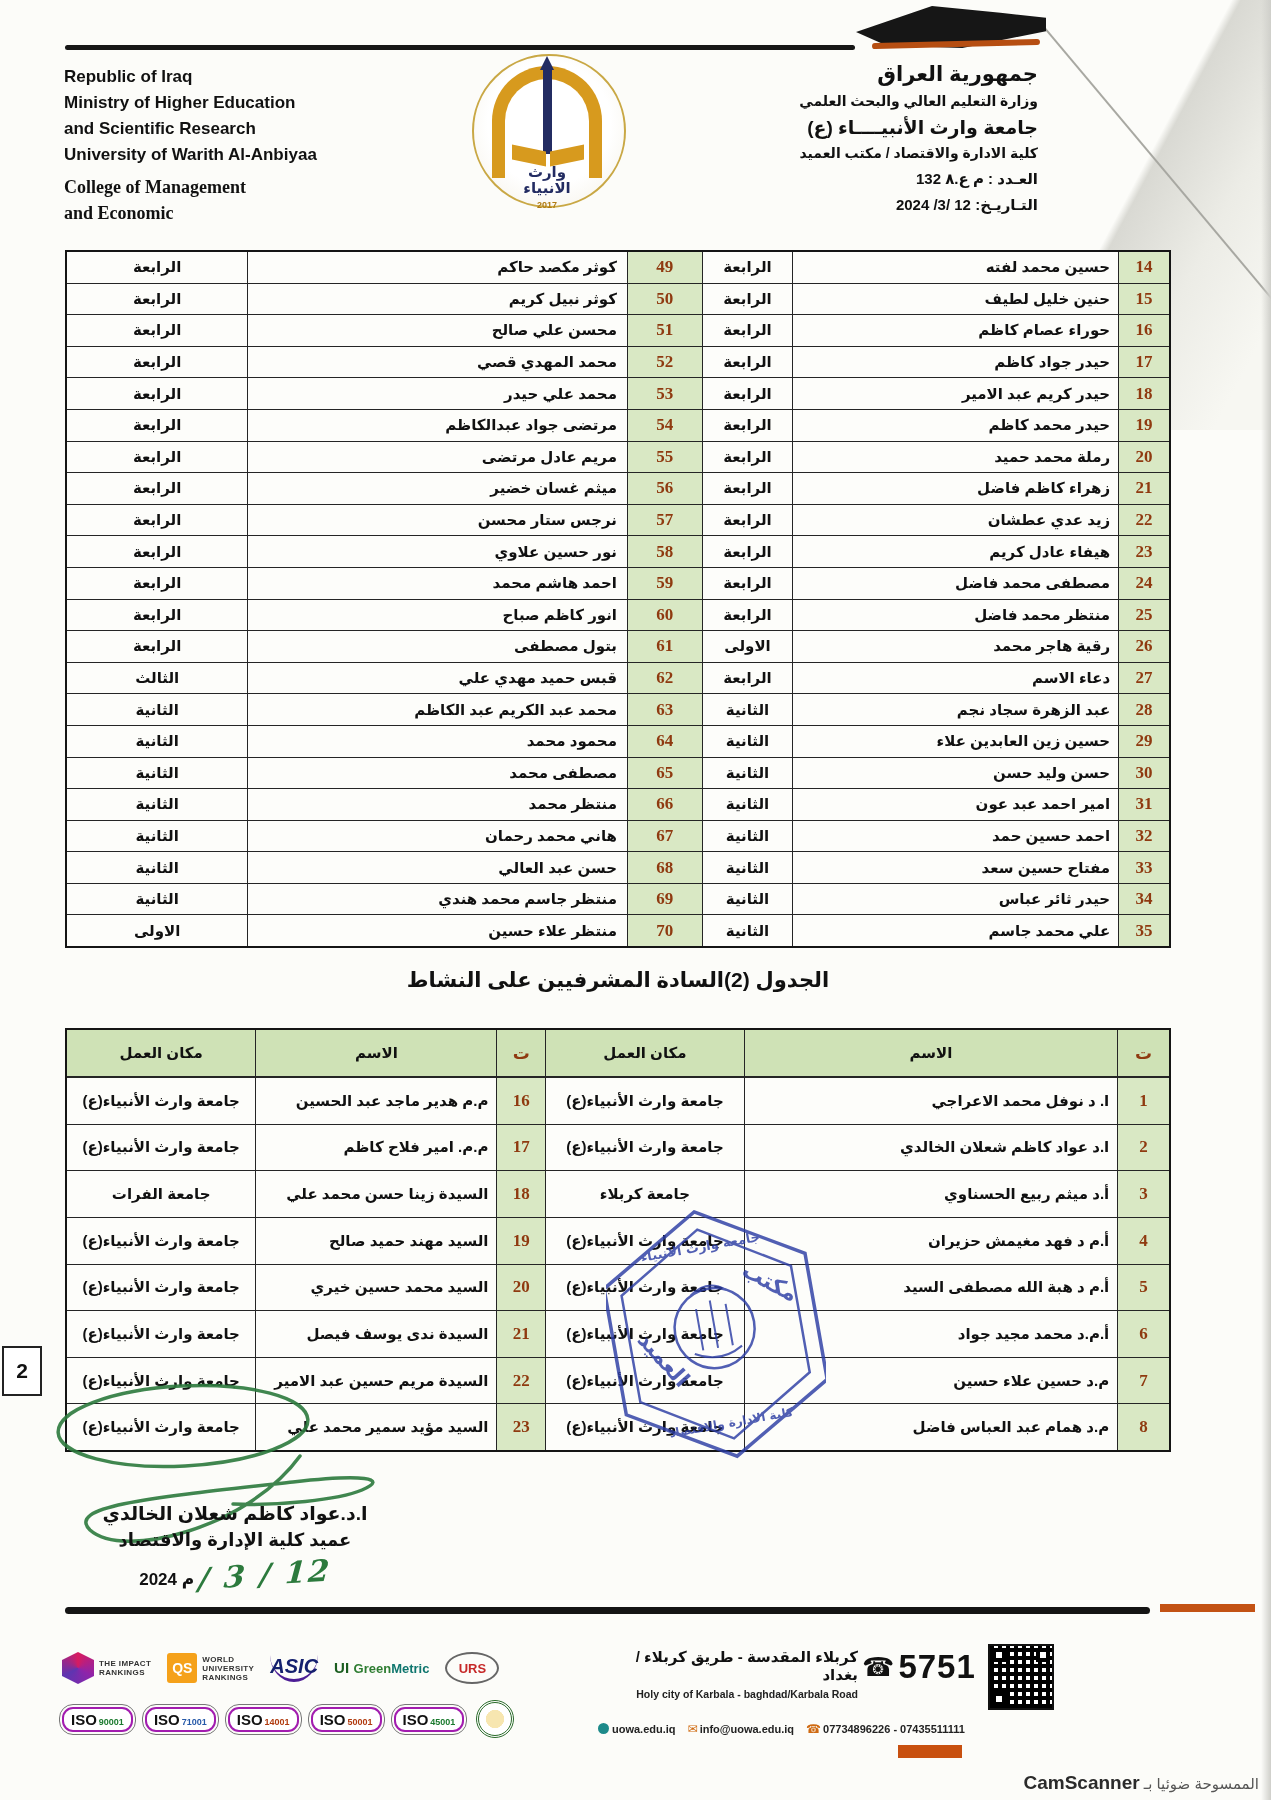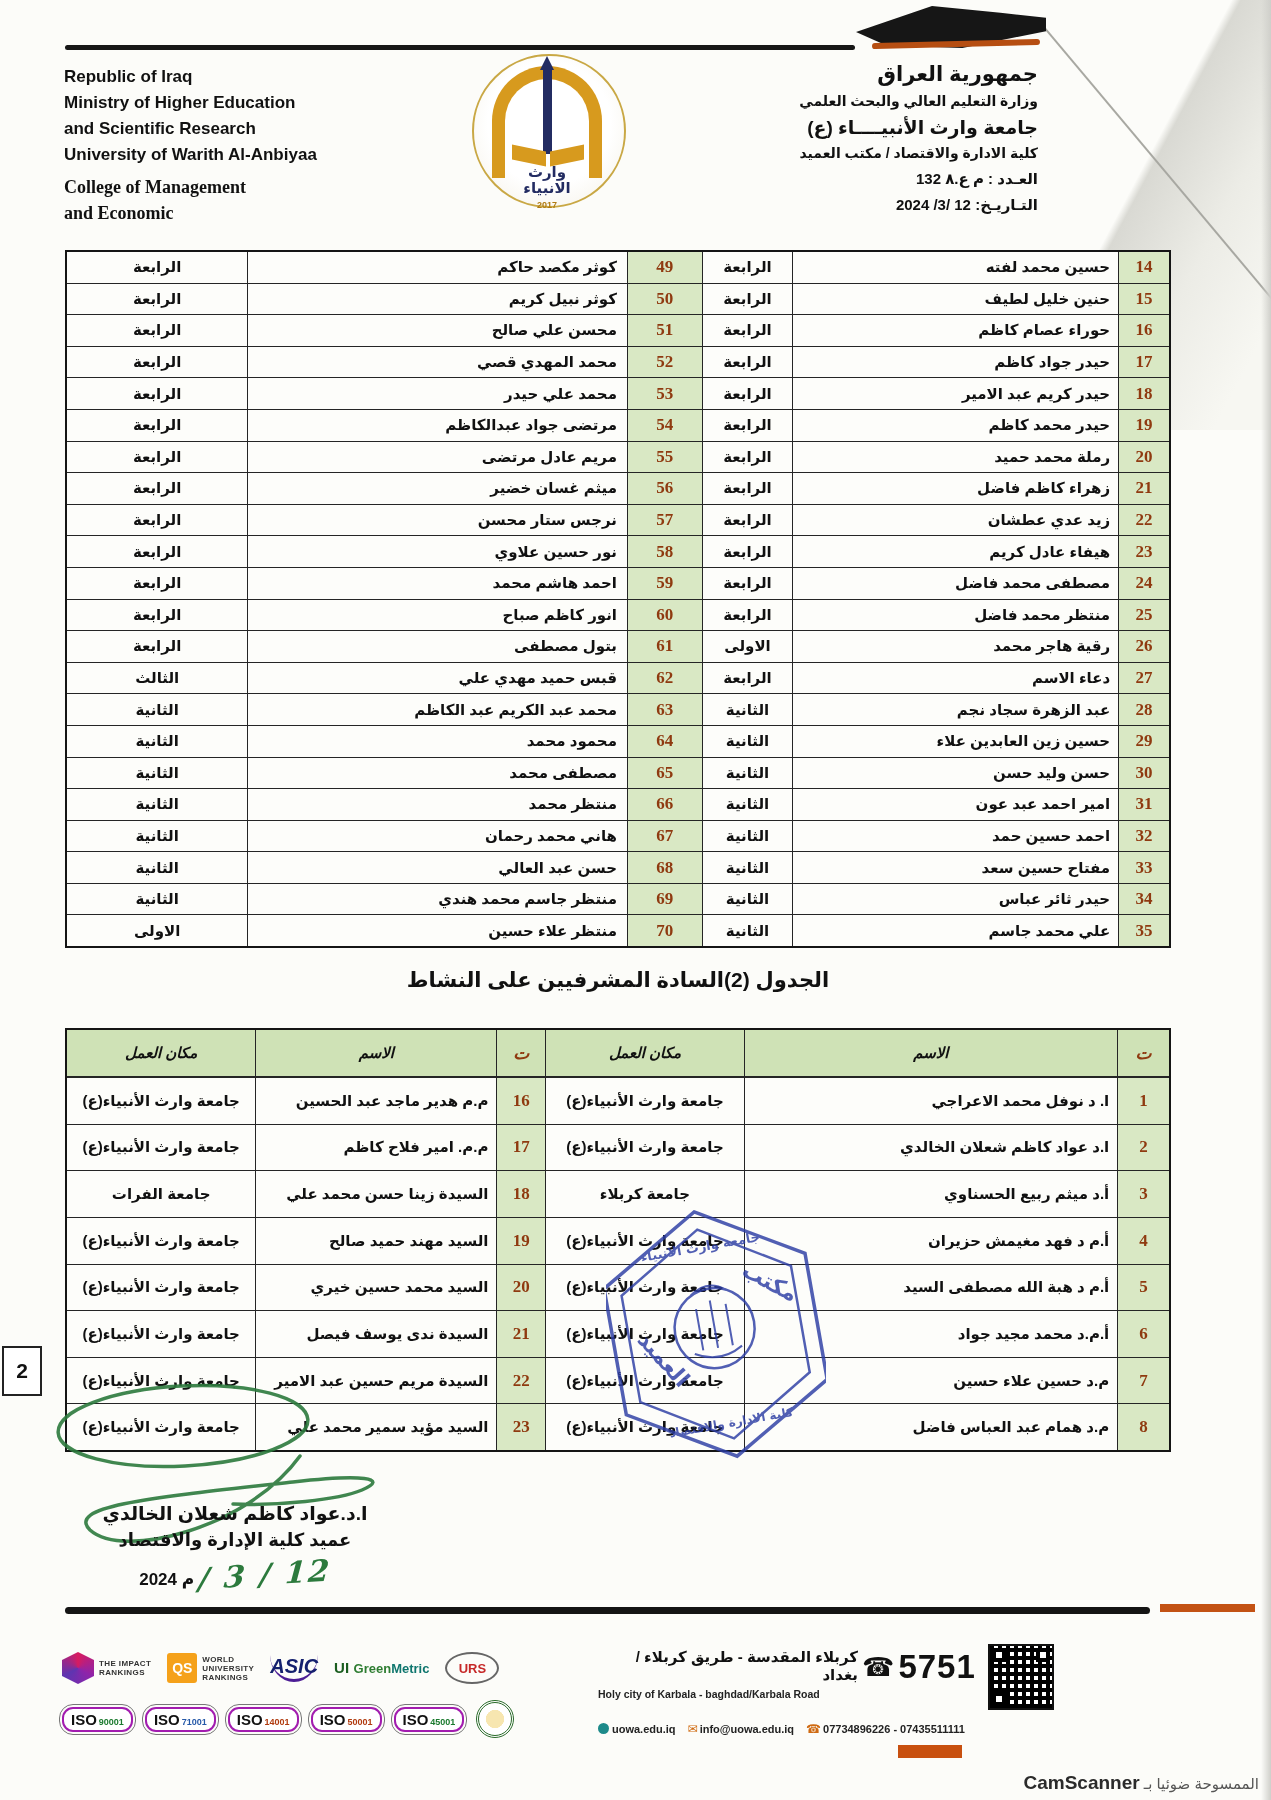--- a/index.html
+++ b/index.html
@@ -63,21 +63,21 @@
   .t1row>div:nth-child(5){width:327px;direction:rtl;justify-content:flex-start;padding:0 8px;font-weight:bold;font-size:15px;}
   .t1row>div:nth-child(6){width:50px;}
   .numcell{background:#d9e8c4;justify-content:center;color:#8f3a10;font-weight:bold;
     font-family:"Liberation Serif","DejaVu Serif",serif;font-size:17px;}
 
   .t2title{left:65px;top:968px;width:1106px;text-align:center;direction:rtl;font-weight:bold;font-size:21px;}
 
   .t2{left:65px;top:1028px;width:1106px;height:424px;display:flex;flex-direction:column;
     border:2px solid #151515;box-sizing:border-box;background:#fdfdfa;}
   .t2head{display:flex;height:46px;background:#cfe2b6;border-bottom:1px solid #252525;}
-  .t2head>div{justify-content:center;font-weight:bold;font-size:17px;direction:rtl;font-style:italic;}
+  .t2head>div{justify-content:center;font-weight:bold;font-size:17px;direction:rtl;}
   .t2head .hno{color:#8f3a10;}
   .t2row{flex:1;display:flex;border-top:1px solid #252525;}
   .t2row:first-child{border-top:none;}
   .t2head>div:nth-child(1),.t2row>div:nth-child(1){width:190px;justify-content:center;font-weight:bold;font-size:15px;direction:rtl;}
   .t2head>div:nth-child(2),.t2row>div:nth-child(2){width:242px;direction:rtl;justify-content:flex-start;padding:0 8px;font-weight:bold;font-size:15px;}
   .t2head>div:nth-child(3),.t2row>div:nth-child(3){width:49px;}
   .t2head>div:nth-child(4),.t2row>div:nth-child(4){width:199px;justify-content:center;font-weight:bold;font-size:15px;direction:rtl;}
   .t2head>div:nth-child(5),.t2row>div:nth-child(5){width:375px;direction:rtl;justify-content:flex-start;padding:0 8px;font-weight:bold;font-size:15px;}
   .t2head>div:nth-child(6),.t2row>div:nth-child(6){width:51px;}
 
@@ -118,21 +118,21 @@
   .iso .p{font-weight:900;font-size:15px;}
   .iso .n{font-size:9px;font-weight:bold;}
   .iso:nth-child(1) .n{color:#1a7a2e;}
   .iso:nth-child(2) .n{color:#2558a8;}
   .iso:nth-child(3) .n{color:#b03a0e;}
   .iso:nth-child(4) .n{color:#b03a0e;}
   .iso:nth-child(5) .n{color:#1a7a2e;}
   .seal{width:32px;height:32px;border:3px double #2a6b2a;border-radius:50%;
     background:radial-gradient(circle,#f7e6b0 40%,#fff 41%);}
 
-  .addr{left:598px;top:1648px;width:260px;}
+  .addr{left:598px;top:1648px;width:260px;text-align:right;}
   .addr .ar{direction:rtl;font-weight:bold;font-size:15px;}
   .addr .en{font-size:10.5px;color:#222;margin-top:4px;font-weight:bold;}
   .hotline{left:862px;top:1648px;display:flex;align-items:center;gap:4px;}
   .hotline .ph{font-size:26px;}
   .hotline .num{font-size:33px;font-weight:900;letter-spacing:1px;}
   .contacts{left:598px;top:1722px;width:390px;display:flex;align-items:center;gap:12px;font-size:11px;font-weight:bold;color:#222;}
   .dot{display:inline-block;width:11px;height:11px;border-radius:50%;background:#1d8a8a;margin-right:3px;vertical-align:-1px;}
   .ico-o{color:#cf6a12;font-size:12px;margin-right:2px;}
   .qr{left:988px;top:1644px;width:62px;height:62px;border:2px solid #111;background:
       repeating-linear-gradient(0deg,#000 0 4px,transparent 4px 8px),

